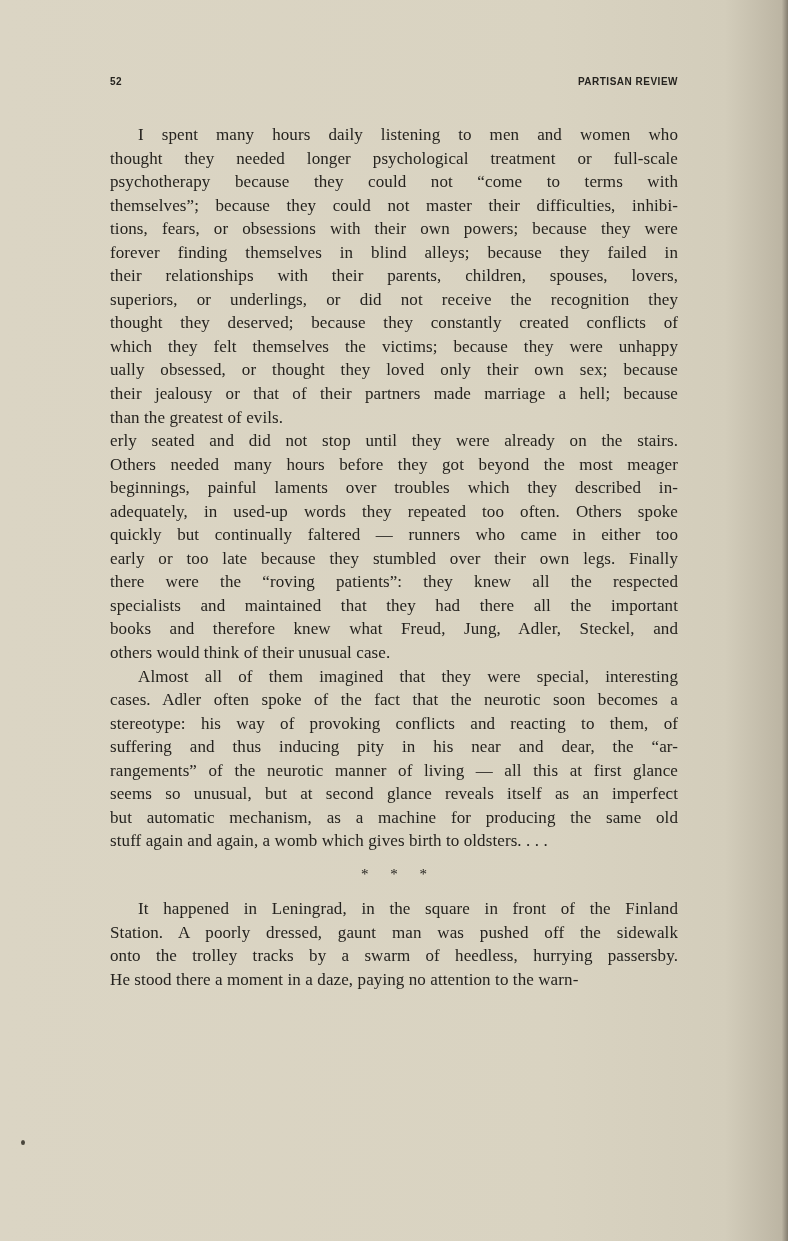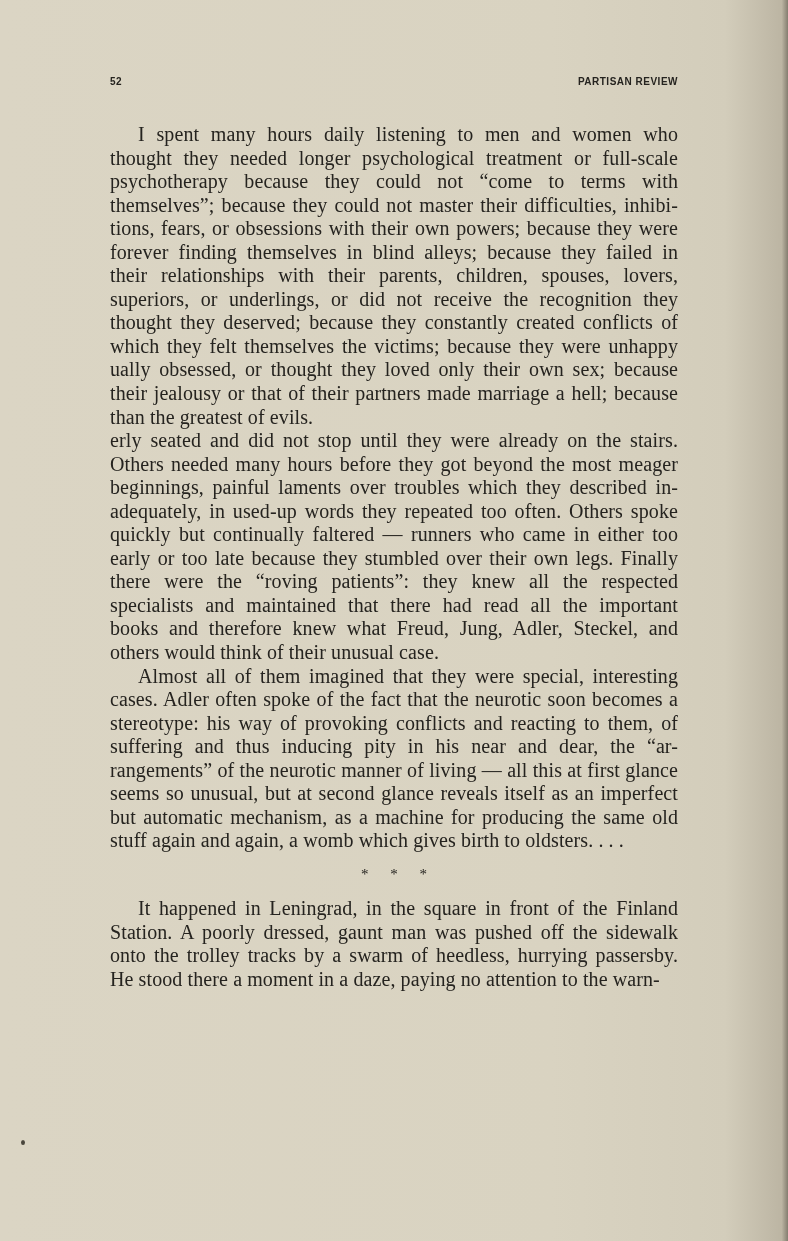--- a/index.html
+++ b/index.html
@@ -21,21 +21,21 @@
   }
   .running-head{
     display:flex;justify-content:space-between;align-items:baseline;
     font-family:"Liberation Sans", sans-serif;
     font-weight:700;font-size:10px;letter-spacing:0.5px;
     color:var(--ink);
     margin-bottom:36px;
   }
   .article-body{color:var(--ink);}
   .line{
-    font-size:20px;
+    font-size:17px;
     line-height:23.55px;
     text-align:left;
     letter-spacing:0.1px;
   }
   .line.just{
     text-align:justify;
     text-align-last:justify;
   }
   .line.first{
     text-indent:28px;
@@ -78,21 +78,21 @@
           <div class="line">than the greatest of evils.</div>
         </div>
         <div class="paragraph">
           <div class="line just">erly seated and did not stop until they were already on the stairs.</div>
           <div class="line just">Others needed many hours before they got beyond the most meager</div>
           <div class="line just">beginnings, painful laments over troubles which they described in-</div>
           <div class="line just">adequately, in used-up words they repeated too often. Others spoke</div>
           <div class="line just">quickly but continually faltered — runners who came in either too</div>
           <div class="line just">early or too late because they stumbled over their own legs. Finally</div>
           <div class="line just">there were the “roving patients”: they knew all the respected</div>
-          <div class="line just">specialists and maintained that there had read all the important</div>
+          <div class="line just">specialists and maintained that they had there all the important</div>
           <div class="line just">books and therefore knew what Freud, Jung, Adler, Steckel, and</div>
           <div class="line">others would think of their unusual case.</div>
         </div>
         <div class="paragraph">
           <div class="line first just">Almost all of them imagined that they were special, interesting</div>
           <div class="line just">cases. Adler often spoke of the fact that the neurotic soon becomes a</div>
           <div class="line just">stereotype: his way of provoking conflicts and reacting to them, of</div>
           <div class="line just">suffering and thus inducing pity in his near and dear, the “ar-</div>
           <div class="line just">rangements” of the neurotic manner of living — all this at first glance</div>
           <div class="line just">seems so unusual, but at second glance reveals itself as an imperfect</div>

